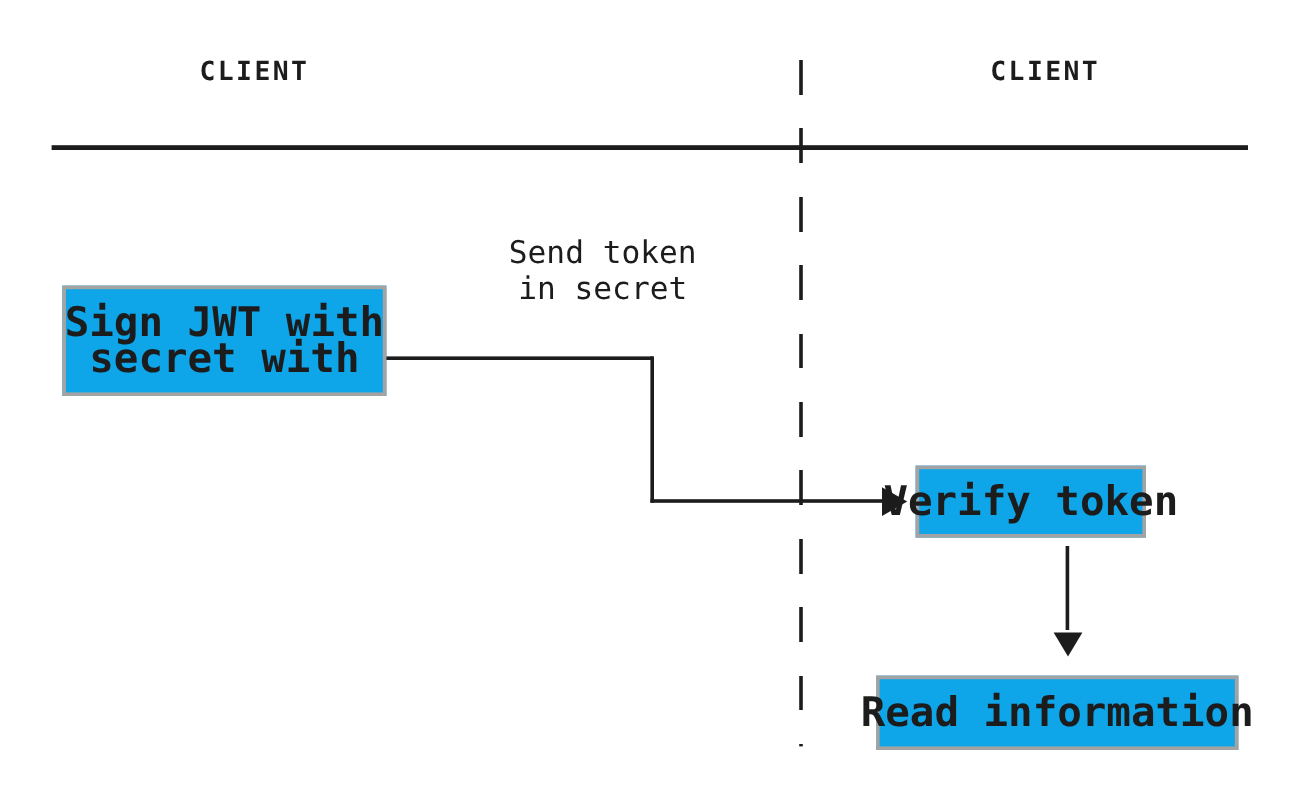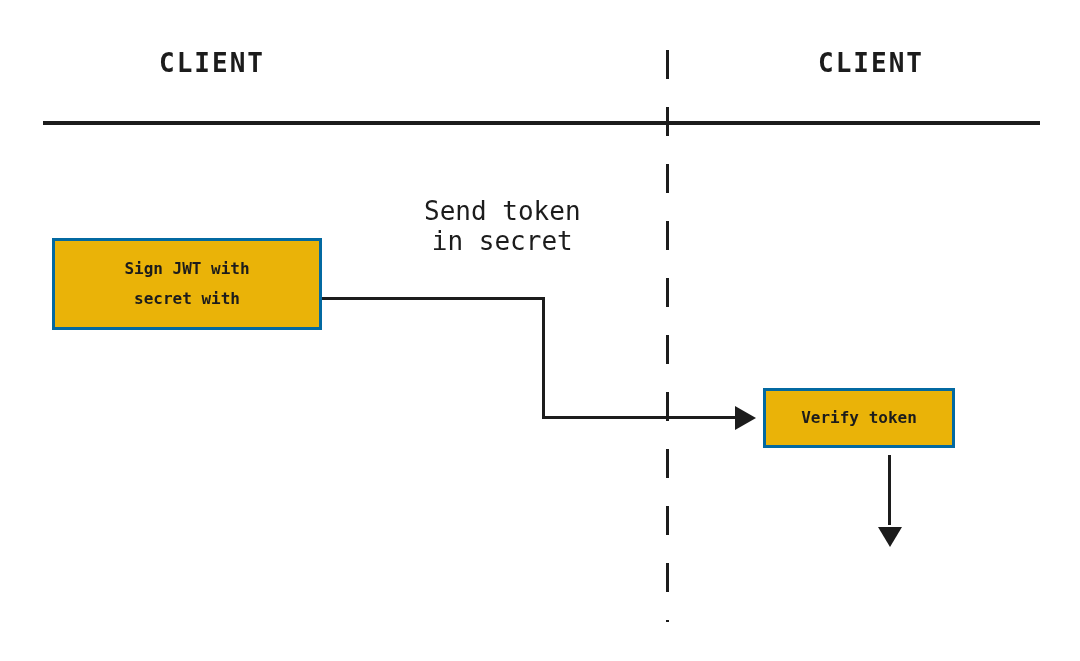--- a/index.html
+++ b/index.html
@@ -14,21 +14,21 @@
     background: #ffffff;
     overflow: hidden;
     font-family: "DejaVu Sans Mono", "Liberation Mono", monospace;
     color: #1c1c1c;
   }
   .col-label {
     position: absolute;
     top: 48px;
     width: 240px;
     text-align: center;
-    font-size: 26px;
+    font-size: 22px;
     font-weight: bold;
     letter-spacing: 2px;
     white-space: nowrap;
   }
   .col-label.client { left: 92px; }
   .col-label.server { left: 751px; }
 
   .header-rule {
     position: absolute;
     left: 43px;
@@ -47,27 +47,27 @@
     background: repeating-linear-gradient(
       to bottom,
       #1c1c1c 0px, #1c1c1c 29px,
       transparent 29px, transparent 57px
     );
   }
 
   .node {
     position: absolute;
     box-sizing: border-box;
-    border: 3px solid #0369a1;
-    background: #eab308;
+    border: 3px solid #a3a3a3;
+    background: #0ea5e9;
     display: flex;
     flex-direction: column;
     align-items: center;
     justify-content: center;
-    font-size: 16px;
+    font-size: 34px;
     font-weight: bold;
     line-height: 30px;
     white-space: nowrap;
   }
   .node.sign-jwt { left: 52px;  top: 238px; width: 270px; height: 92px; }
   .node.verify   { left: 763px; top: 388px; width: 192px; height: 60px; }
   .node.read     { left: 730px; top: 563px; width: 302px; height: 62px; }
 
   .edge-label {
     position: absolute;
@@ -136,14 +136,17 @@
   <div class="line seg-h2"></div>
   <div class="arrowhead right"></div>
 
   <div class="node verify">
     <span>Verify token</span>
   </div>
 
   <div class="line seg-v2"></div>
   <div class="arrowhead down"></div>
 
+  <div class="node read">
+    <span>Read information</span>
+  </div>
 
 </div>
 
 </body></html>

